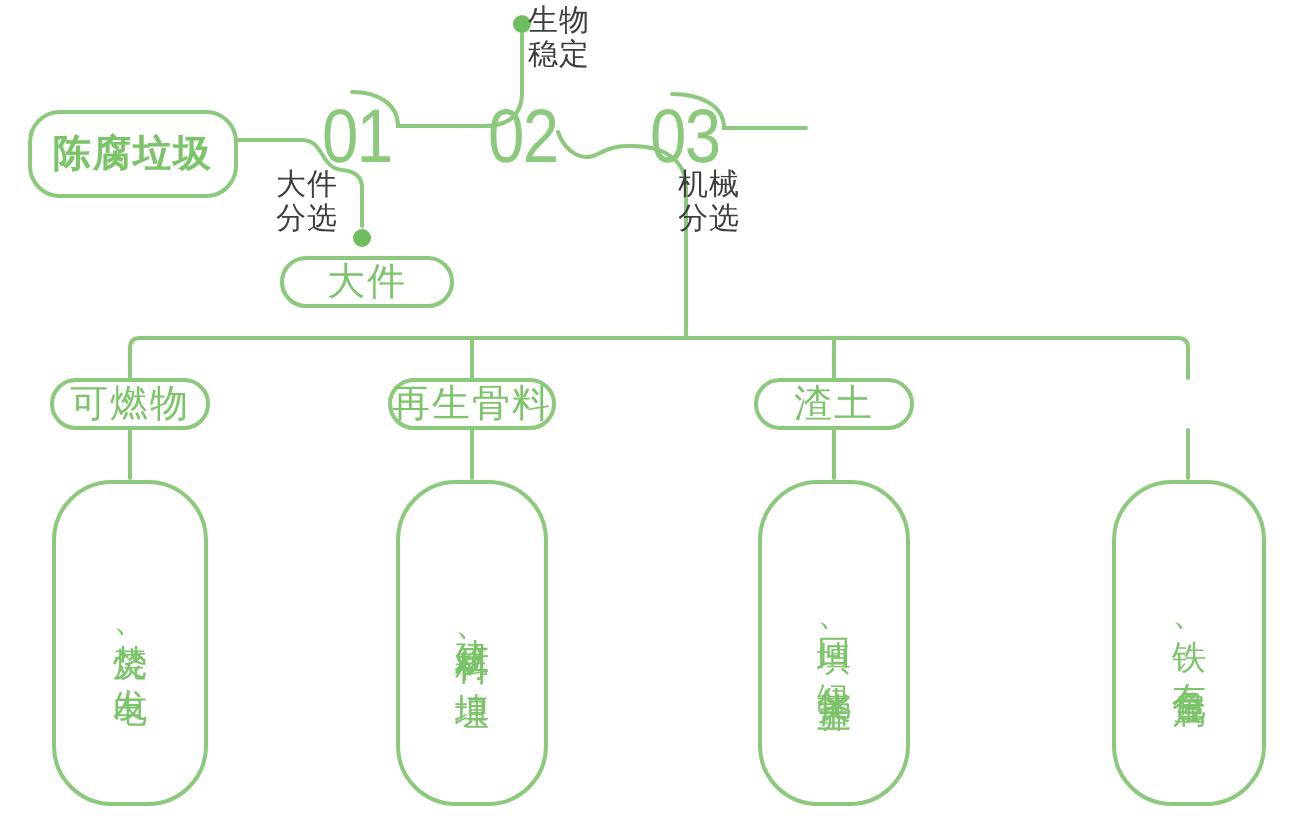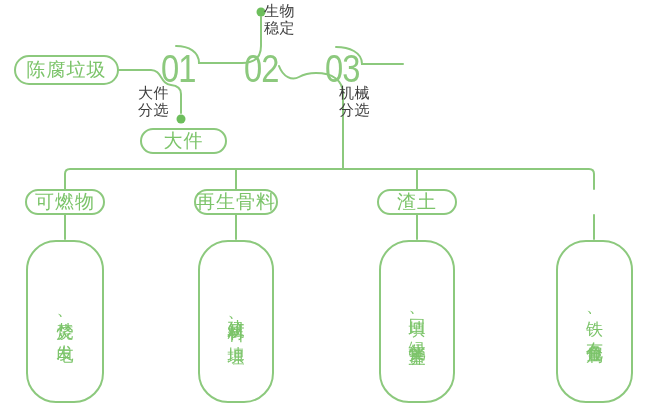--- a/index.html
+++ b/index.html
@@ -62,21 +62,21 @@
       <path d="M417,169 V189"></path>
       <path d="M65,215 V239"></path>
       <path d="M236,215 V239"></path>
       <path d="M417,215 V239"></path>
       <path d="M594,215 V239"></path>
     </g>
     <circle cx="181" cy="119" r="4.5" fill="var(--dot-green)"></circle>
     <circle cx="261" cy="12" r="4.5" fill="var(--dot-green)"></circle>
   </svg>
 
-  <div class="pill" style="left:14px;top:55px;width:105px;height:30px;">
+  <div class="pill" style="left:14px;top:55px;width:105px;height:44px;font-weight:bold;">
     <span>陈腐垃圾</span>
   </div>
 
   <div class="stepnum" style="left:161px;top:54px;">01</div>
   <div class="stepnum" style="left:244px;top:54px;">02</div>
   <div class="stepnum" style="left:325px;top:54px;">03</div>
 
   <div class="plabel" style="left:138px;top:85px;">大件
 分选</div>
   <div class="plabel" style="left:264px;top:3px;">生物

